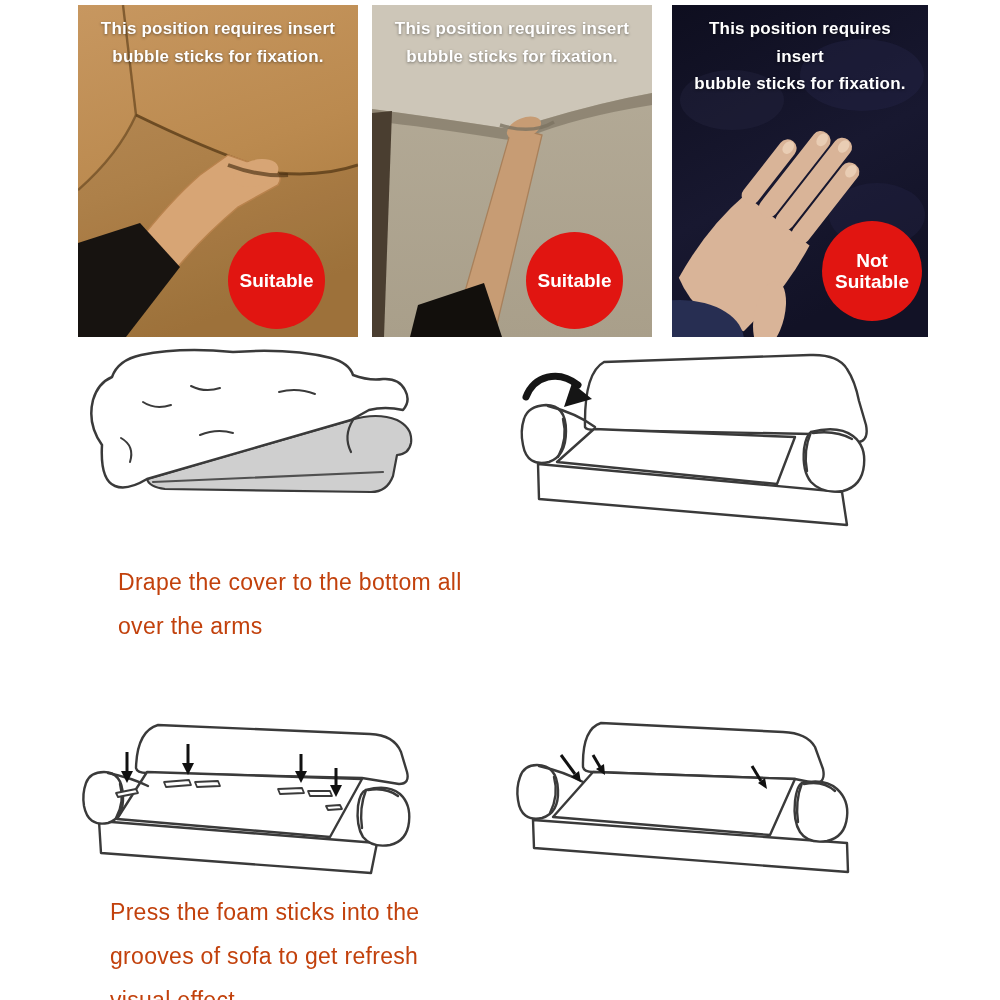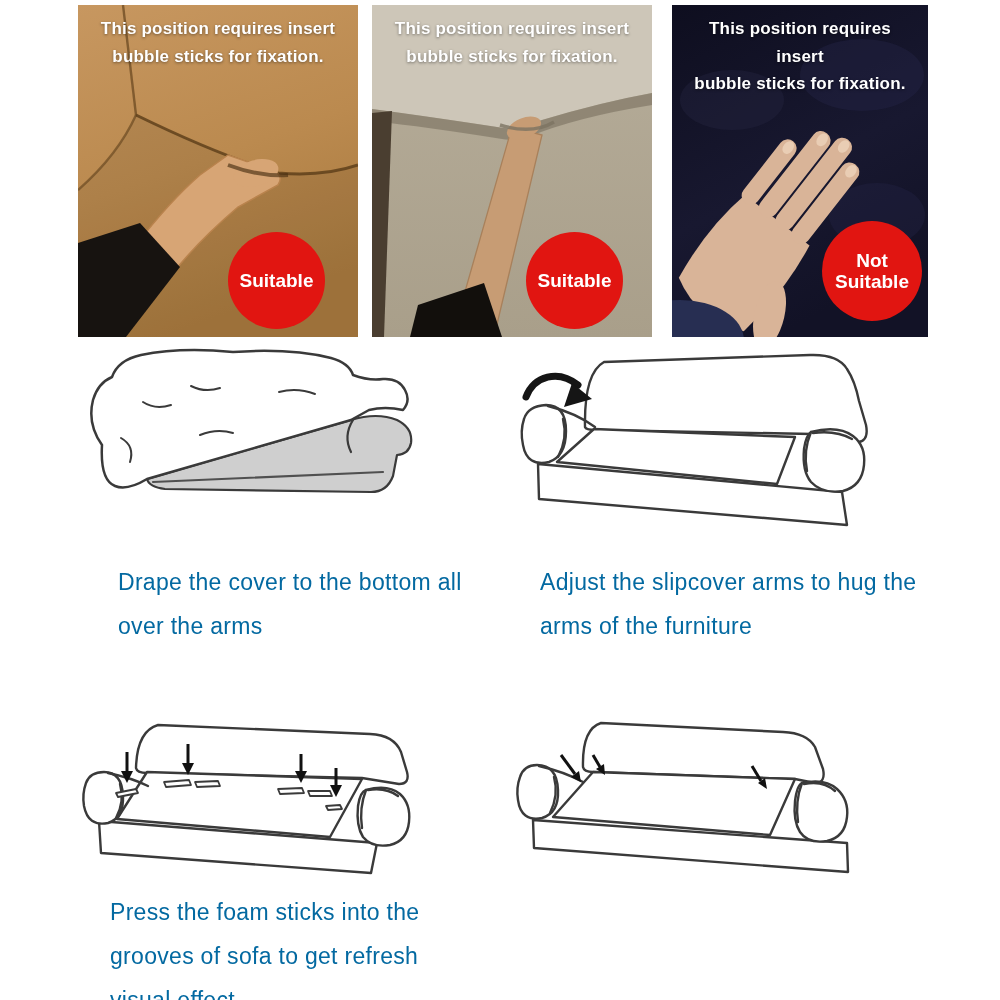--- a/index.html
+++ b/index.html
@@ -31,21 +31,21 @@
   
   .art { position:absolute; }
   .artA { left:85px;  top:348px; width:340px; height:160px; }
   .artB { left:500px; top:343px; width:380px; height:195px; }
   .artC { left:68px;  top:698px; width:400px; height:195px; }
   .artD { left:505px; top:695px; width:420px; height:200px; }
   .art path, .art line { vector-effect:non-scaling-stroke; }
 
   
   .caption {
-    position:absolute; color:#0369a1; font-size:23px; line-height:44px;
+    position:absolute; color:#c2410c; font-size:23px; line-height:44px;
     letter-spacing:.3px; white-space:pre-line;
   }
   .c1 { left:118px; top:560px; width:400px; }
   .c2 { left:540px; top:560px; width:430px; }
   .c3 { left:110px; top:890px; width:380px; }
   .c4 { left:553px; top:890px; width:420px; }
 </style>
 </head>
 <body>
 
@@ -221,19 +221,17 @@
         <polygon points="76,87 66,82 74,76" stroke="none"></polygon>
       <line x1="88" y1="60" x2="95" y2="72"></line>
         <polygon points="100,80 91,74 99,69" stroke="none"></polygon>
       <line x1="247" y1="71" x2="256" y2="86"></line>
         <polygon points="262,94 253,88 260,83" stroke="none"></polygon>
     </g>
   </svg>
 
   <div class="caption c1">Drape the cover to the bottom all
 over the arms</div>
-  <div class="caption c2">Adjust the slipcover arms to hug the
-arms of the furniture</div>
   <div class="caption c3">Press the foam sticks into the
 grooves of sofa to get refresh
 visual effect</div>
 
 </div>
 
 </body></html>

